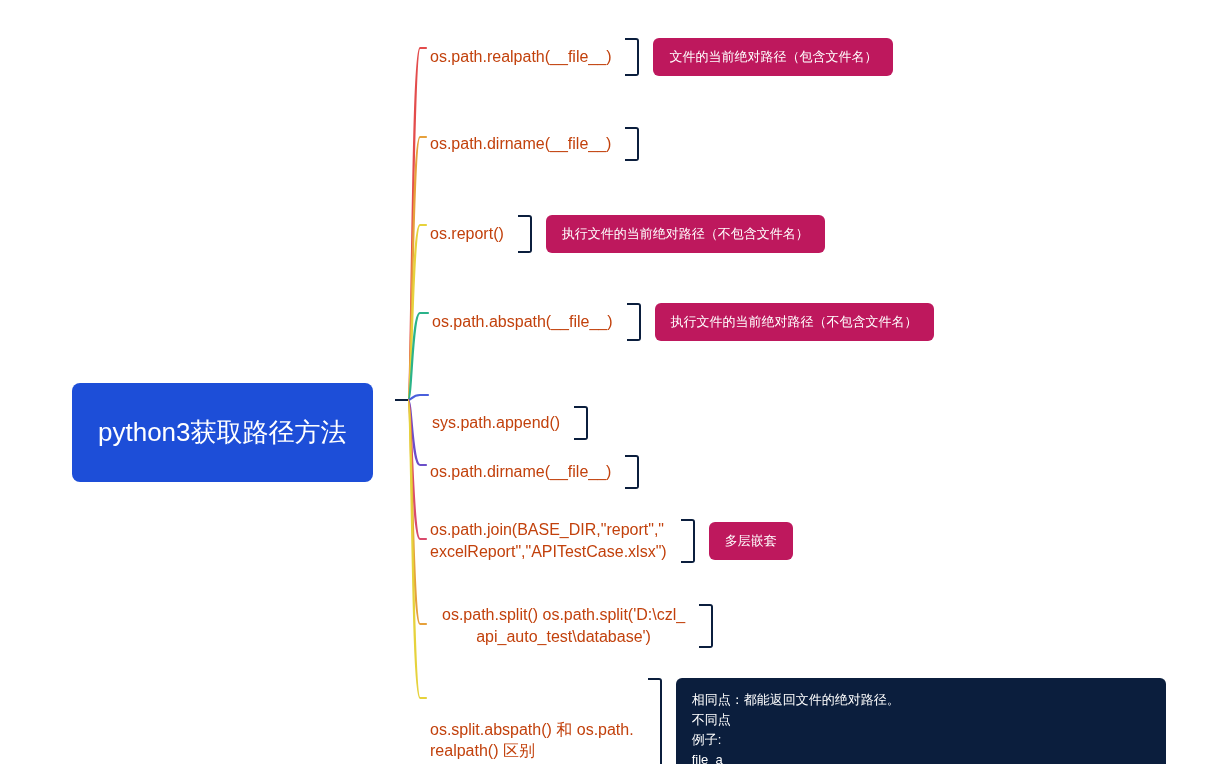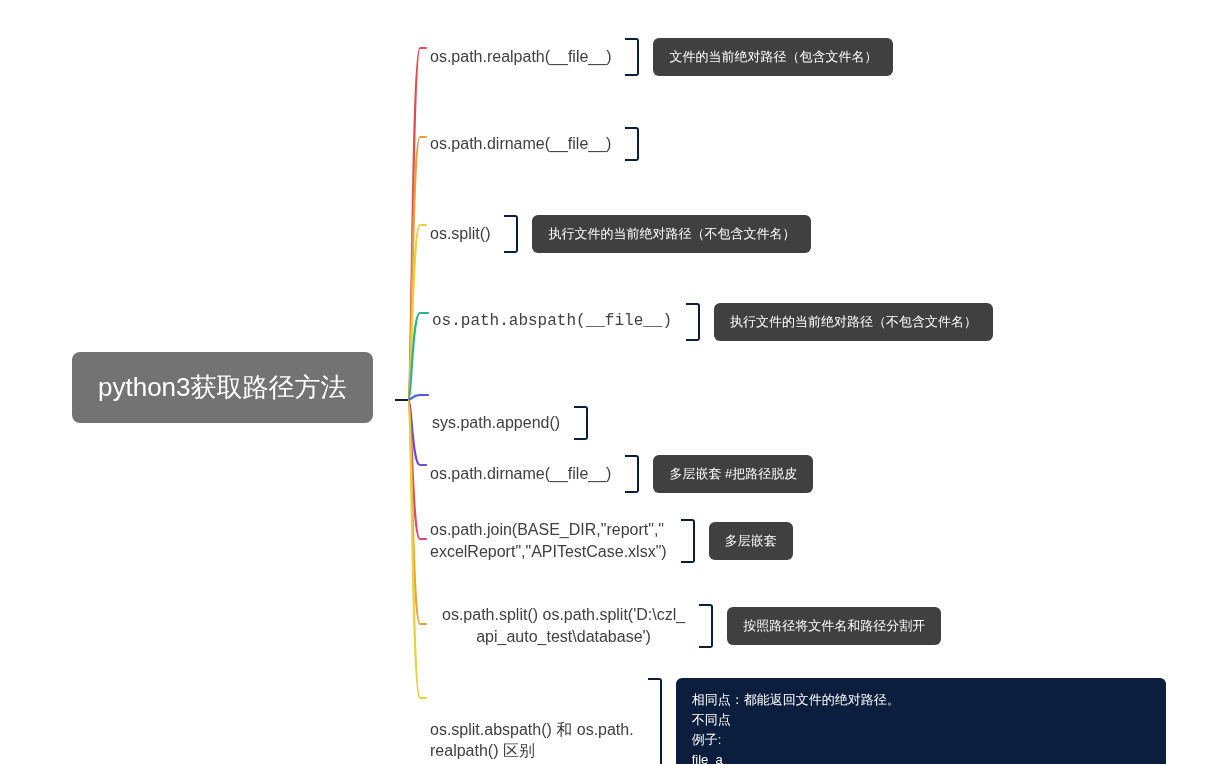--- a/index.html
+++ b/index.html
@@ -7,43 +7,43 @@
     background: #ffffff;
     font-family: "Microsoft YaHei", "PingFang SC", Arial, sans-serif;
     width: 1221px;
     height: 764px;
     position: relative;
     overflow: hidden;
   }
   .root-node {
     position: absolute;
     left: 72px;
-    top: 352px;
-    background: #737373;
+    top: 383px;
+    background: #1d4ed8;
     color: #fff;
     font-size: 26px;
-    padding: 18px 26px;
+    padding: 32px 26px;
     border-radius: 8px;
     white-space: nowrap;
   }
   .branch-row {
     position: absolute;
     display: flex;
     align-items: center;
     gap: 14px;
   }
   .method-label {
-    color: #404040;
+    color: #c2410c;
     font-size: 16px;
     line-height: 1.35;
     white-space: pre-wrap;
     max-width: 280px;
   }
   .desc-pill {
-    background: #404040;
+    background: #be185d;
     color: #fff;
     font-size: 13px;
     padding: 10px 16px;
     border-radius: 6px;
     white-space: nowrap;
   }
   .desc-block {
     background: #0b1e3d;
     color: #fff;
     font-size: 13px;
@@ -96,49 +96,47 @@
     <div class="branch-row" style="left: 430px; top: 38px;">
       <div class="method-label">os.path.realpath(__file__)</div>
       <div class="bracket"></div>
       <div class="desc-pill">文件的当前绝对路径（包含文件名）</div>
     </div>
     <div class="branch-row" style="left: 430px; top: 127px;">
       <div class="method-label">os.path.dirname(__file__)</div>
       <div class="bracket"></div>
     </div>
     <div class="branch-row" style="left: 430px; top: 215px;">
-      <div class="method-label">os.split()</div>
+      <div class="method-label">os.report()</div>
       <div class="bracket"></div>
       <div class="desc-pill">执行文件的当前绝对路径（不包含文件名）</div>
     </div>
-    <div class="branch-row" style="left: 432px; top: 303px; font-family: Liberation Mono, monospace;">
+    <div class="branch-row" style="left: 432px; top: 303px;">
       <div class="method-label">os.path.abspath(__file__)</div>
       <div class="bracket"></div>
       <div class="desc-pill">执行文件的当前绝对路径（不包含文件名）</div>
     </div>
     <div class="branch-row" style="left: 432px; top: 406px;">
       <div class="method-label">sys.path.append()</div>
       <div class="bracket"></div>
     </div>
     <div class="branch-row" style="left: 430px; top: 455px;">
       <div class="method-label">os.path.dirname(__file__)</div>
       <div class="bracket"></div>
-      <div class="desc-pill">多层嵌套 #把路径脱皮</div>
     </div>
     <div class="branch-row" style="left: 430px; top: 519px;">
       <div class="method-label">os.path.join(BASE_DIR,"report","
 excelReport","APITestCase.xlsx")</div>
       <div class="bracket" style="min-height: 44px;"></div>
       <div class="desc-pill">多层嵌套</div>
     </div>
     <div class="branch-row" style="left: 442px; top: 604px; text-align: center;">
       <div class="method-label">os.path.split() os.path.split('D:\czl_
 api_auto_test\database')</div>
       <div class="bracket" style="min-height: 44px;"></div>
-      <div class="desc-pill">按照路径将文件名和路径分割开</div>
     </div>
     <div class="branch-row" style="left: 430px; top: 678px;">
       <div class="method-label">os.split.abspath() 和 os.path.
 realpath() 区别</div>
       <div class="bracket" style="min-height: 80px;"></div>
       <div class="desc-block">相同点：都能返回文件的绝对路径。
 不同点
 例子:
 file_a
 file_b -&gt; file_a # 软连接指向a  （在linux下可以指向某一个文件）</div>

